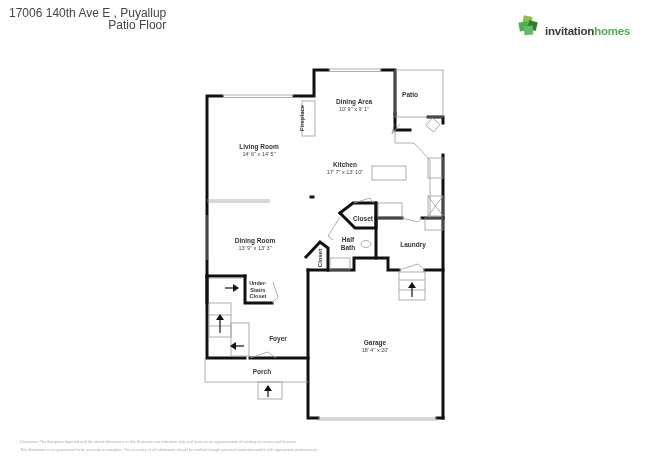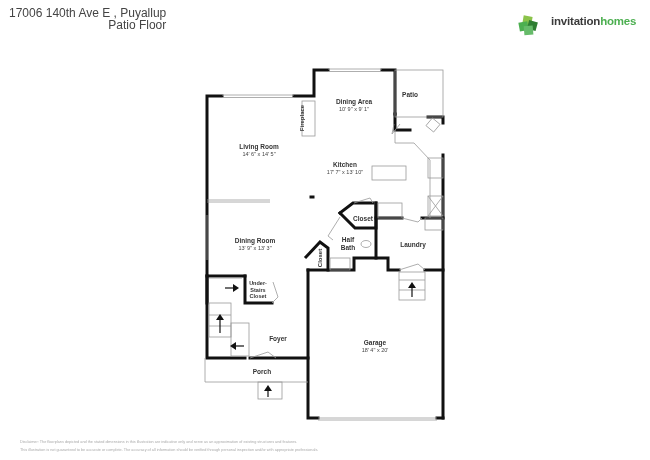--- a/index.html
+++ b/index.html
@@ -1,18 +1,18 @@
 <!DOCTYPE html>
 <html><head>
 <meta charset="utf-8">
 <style>
   html, body { margin:0; padding:0; background:#ffffff; }
   body { width:650px; height:460px; position:relative; overflow:hidden; font-family:"Liberation Sans", sans-serif; color:#333; }
   .hdr { position:absolute; left:9px; top:7px; font-size:12px; line-height:12px; color:#444;text-align:right; }
-  .logo { position:absolute; left:518px; top:15px; display:flex; align-items:flex-start; gap:11px; }
+  .logo { position:absolute; left:518px; top:15px; display:flex; align-items:flex-end; gap:5px; }
   .logo-text { font-size:11.5px; font-weight:bold; letter-spacing:-0.2px; }
   .logo-text .a { color:#3a3a3a; }
   .logo-text .b { color:#4caf50; }
   .plan { position:absolute; left:0; top:0; }
   .lbl { position:absolute; text-align:center; white-space:nowrap; transform:translateX(-50%); }
   .rn { font-size:6.5px; font-weight:bold; color:#333; line-height:8px; }
   .rd { font-size:5.5px; color:#444; line-height:7px; }
   .vert { position:absolute; font-size:6px; font-weight:bold; color:#333; transform:rotate(-90deg); transform-origin:center; white-space:nowrap; }
   .disc { position:absolute; left:20px; top:438px; font-size:3.8px; color:#aaa; line-height:8px; }
 </style>

